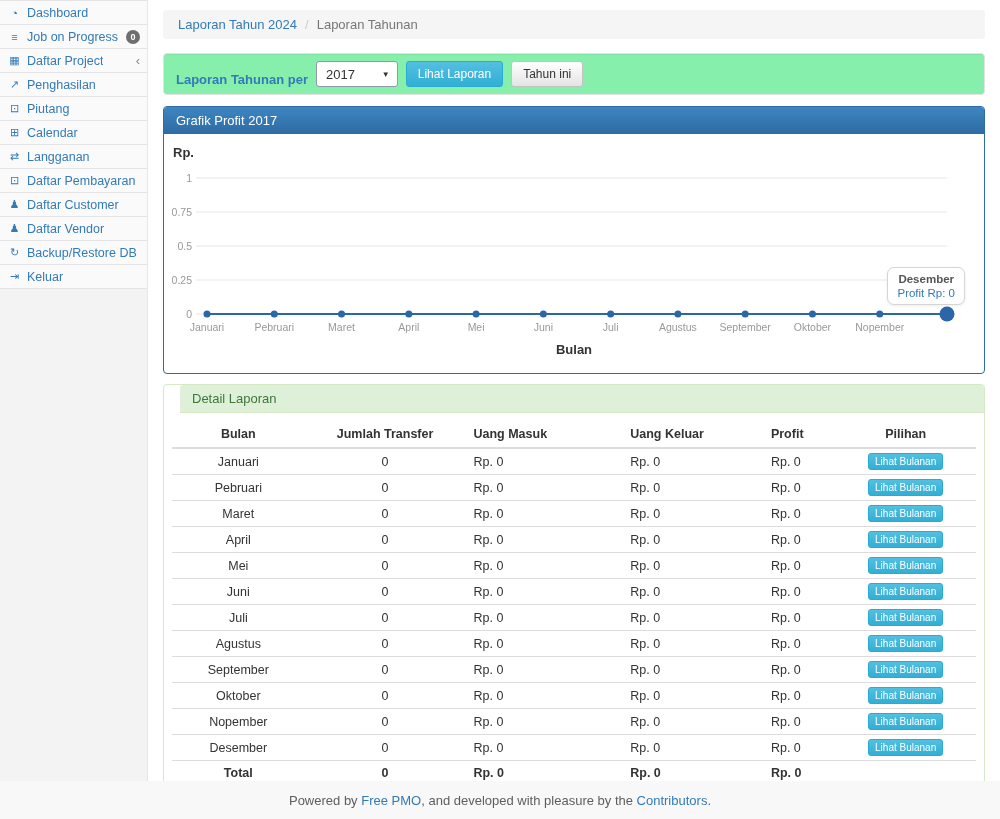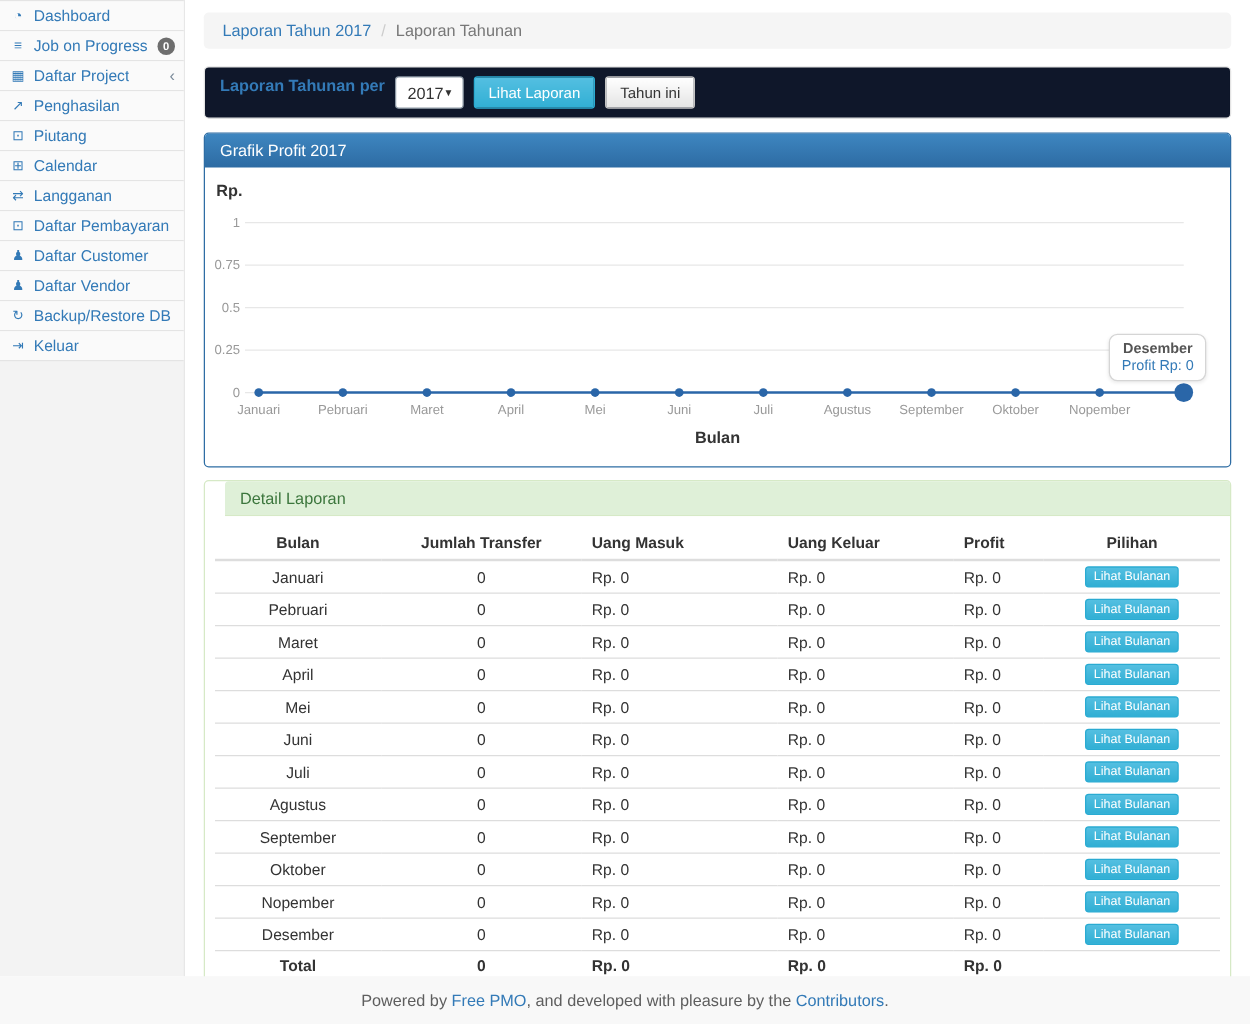--- a/index.html
+++ b/index.html
@@ -52,29 +52,29 @@
   .main { flex:1; min-width:0; padding:10px 15px 0; background:#fff; }
   .breadcrumb {
     background:#f5f5f5; border-radius:4px; padding:7px 15px; margin:0 0 14px;
     list-style:none; display:flex; gap:8px; align-items:center; font-size:13px;
   }
   .breadcrumb a { color:var(--link,#337ab7); text-decoration:none; cursor:pointer; }
   .breadcrumb .sep { color:#ccc; }
   .breadcrumb .active { color:#777; }
 
   .well {
-    background:#0f172a; border:1px solid #e3e3e3; border-radius:4px;
+    background:#86efac; border:1px solid #e3e3e3; border-radius:4px;
     box-shadow:inset 0 1px 1px rgba(0,0,0,.05);
     padding:7px 12px; margin-bottom:11px;
-    display:flex; align-items:flex-start; gap:8px;
+    display:flex; align-items:flex-end; gap:8px;
   }
   .well label { color:var(--link,#337ab7); font-weight:bold; font-size:13px; }
   .select {
     background:#fff; border:1px solid #8e9aa6; border-radius:3px; height:26px;
-    display:inline-flex; align-items:center; gap:0; padding:0 7px 0 9px;
+    display:inline-flex; align-items:center; gap:27px; padding:0 7px 0 9px;
     font-size:13px; cursor:pointer; color:#333;
   }
   .select .caret { font-size:8px; color:#333; }
   .btn {
     border-radius:3px; font-size:12px; padding:4px 11px; height:26px;
     cursor:pointer; border:1px solid; font-family:inherit;
   }
   .btn-info { background:linear-gradient(#54bfe1,#31afd4); border-color:#2aabd2; color:#fff; }
   .btn-default { background:linear-gradient(#fff,#e4e4e4); border-color:#c3c3c3; color:#333; }
   .btn-xs { font-size:10px; padding:2px 6px; height:auto; }
@@ -175,21 +175,21 @@
         <li>
           <span class="icon">⇥</span>
           <span class="lbl">Keluar</span>
         </li>
       </ul>
   </aside>
 
   <div class="main">
 
     <ol class="breadcrumb">
-      <li><a>Laporan Tahun 2017</a></li>
+      <li><a>Laporan Tahun 2024</a></li>
       <li class="sep">/</li>
       <li class="active">Laporan Tahunan</li>
     </ol>
 
     <div class="well">
       <label>Laporan Tahunan per</label>
       <span class="select">
         <span>2017</span>
         <span class="caret">▼</span>
       </span>

